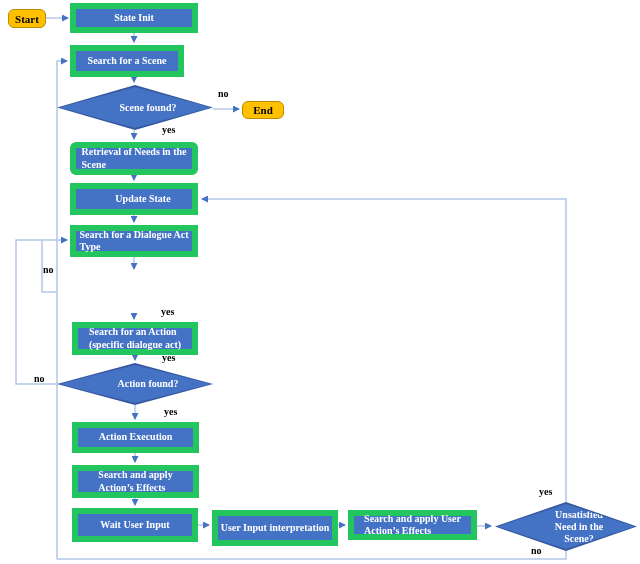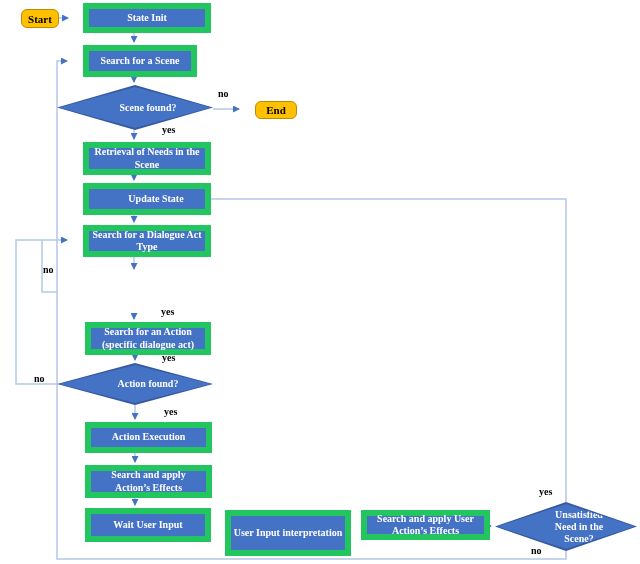--- a/index.html
+++ b/index.html
@@ -3,21 +3,21 @@
 <meta charset="utf-8">
 <style>
   html,body{margin:0;padding:0;background:#ffffff;}
   #stage{
     position:relative;width:640px;height:564px;background:#ffffff;overflow:hidden;
     font-family:"Liberation Serif","DejaVu Serif",serif;
   }
   #connector-layer{position:absolute;left:0;top:0;width:640px;height:564px;}
   .node{
     position:absolute;display:flex;align-items:center;justify-content:center;
-    text-align:center;font-weight:bold;box-sizing:border-box;margin-left:13px;
+    text-align:left;font-weight:bold;box-sizing:border-box;
   }
   .process{
     background:#4472C4;border:6px solid #22c55e;color:#ffffff;
     font-size:10px;line-height:1.25;white-space:pre-line;
   }
   .terminal{
     background:#FFC000;border:1.5px solid #BC8C00;color:#000000;
     border-radius:6px;font-size:11px;
   }
   .diamond-outer{
@@ -35,30 +35,30 @@
   }
   .edge-label{
     position:absolute;font-weight:bold;color:#000000;font-size:10px;line-height:1;
   }
   
   #n-start{left:8px;top:9px;width:38px;height:19px;}
   #n-state-init{left:70px;top:3px;width:128px;height:30px;}
   #n-search-scene{left:70px;top:45px;width:114px;height:32px;}
   #d-scene-found{left:57px;top:85px;width:156px;height:45px;}
   #n-end{left:242px;top:101px;width:42px;height:18px;}
-  #n-retrieval{left:70px;top:142px;width:128px;height:33px;}
+  #n-retrieval{left:70px;top:142px;width:128px;height:33px;border-radius:6px;}
   #n-update-state{left:70px;top:183px;width:128px;height:32px;padding-left:18px;}
   #n-search-dat{left:70px;top:225px;width:128px;height:32px;}
   #d-dat-found{left:57px;top:272px;width:156px;height:42px;}
   #n-search-action{left:72px;top:322px;width:126px;height:33px;}
   #d-action-found{left:57px;top:363px;width:156px;height:42px;}
   #n-action-exec{left:72px;top:422px;width:127px;height:31px;}
   #n-search-apply{left:72px;top:465px;width:127px;height:33px;}
   #n-wait-input{left:72px;top:508px;width:126px;height:34px;}
-  #n-user-interp{left:212px;top:510px;width:126px;height:46px;}
+  #n-user-interp{left:212px;top:510px;width:126px;height:36px;}
   #n-search-apply-user{left:348px;top:510px;width:129px;height:30px;}
   #d-unsatisfied{left:495px;top:502px;width:142px;height:49px;}
   
   #el-scene-no{left:218px;top:89px;}
   #el-scene-yes{left:162px;top:125px;}
   #el-dat-no{left:43px;top:265px;}
   #el-dat-yes{left:161px;top:307px;}
   #el-action-pre-yes{left:162px;top:353px;}
   #el-action-no{left:34px;top:374px;}
   #el-action-yes{left:164px;top:407px;}

